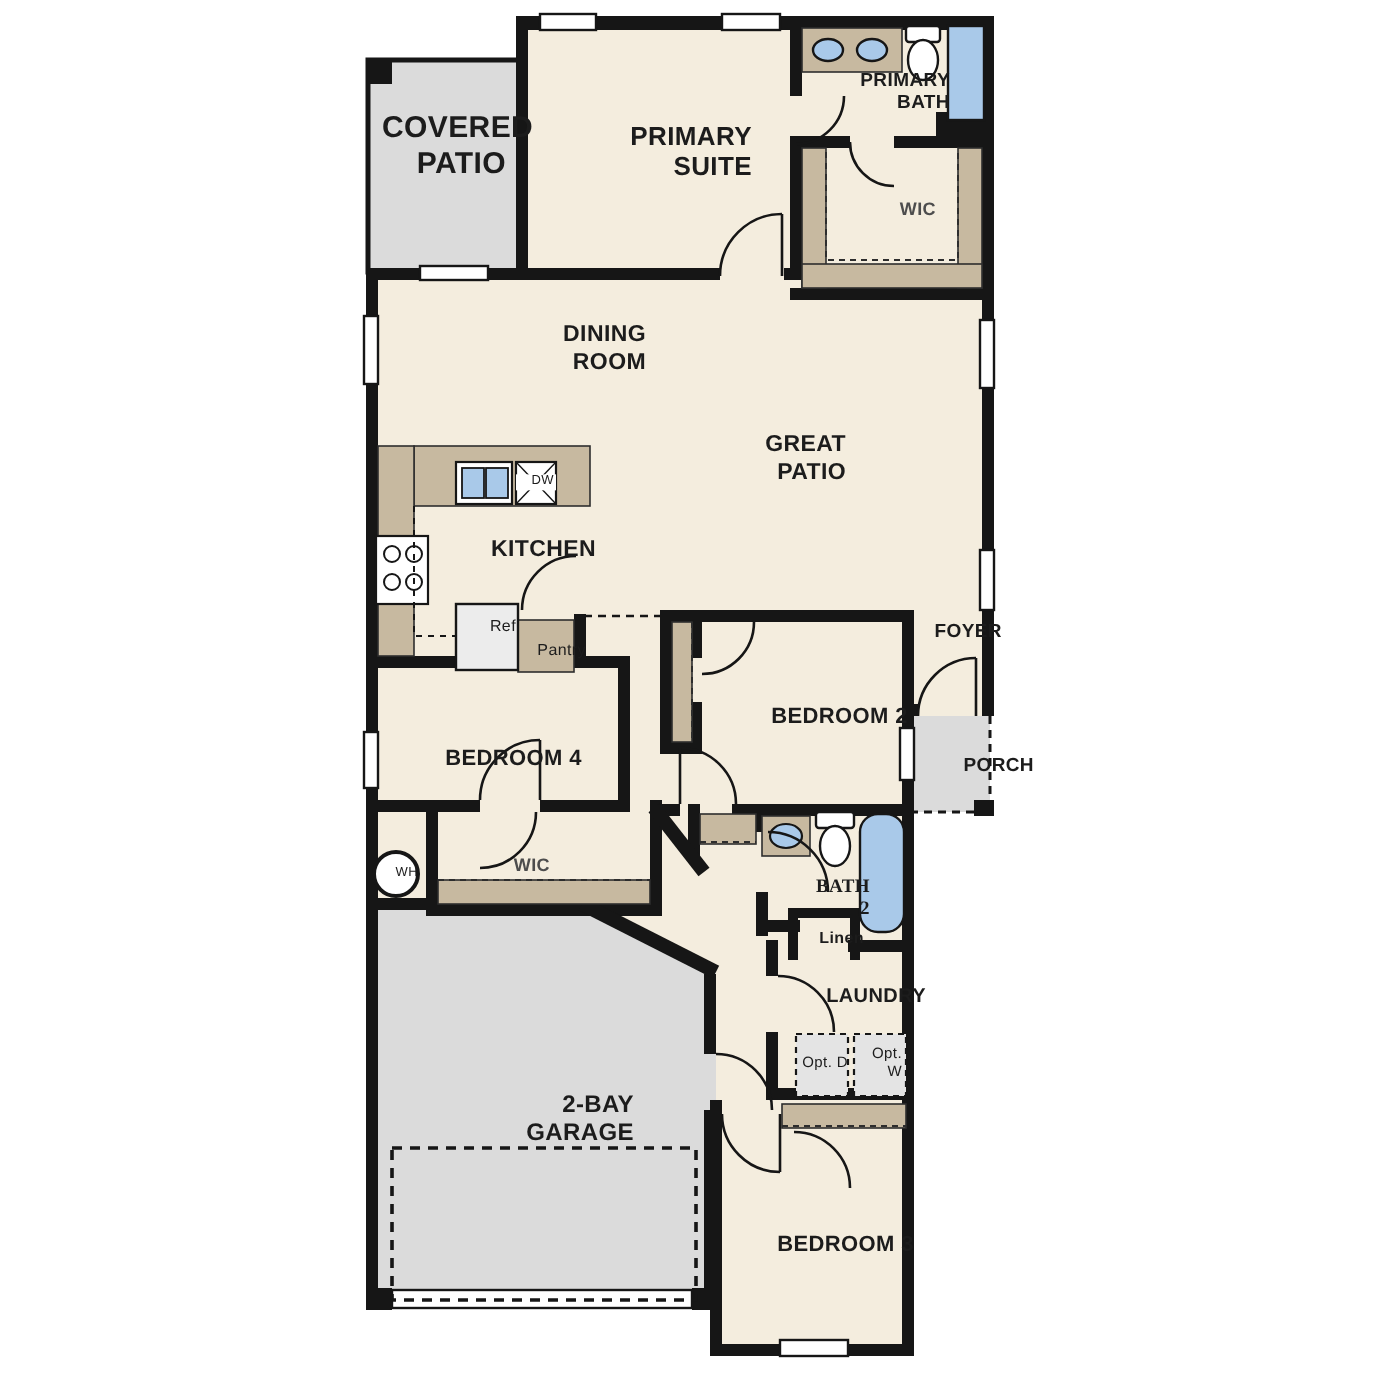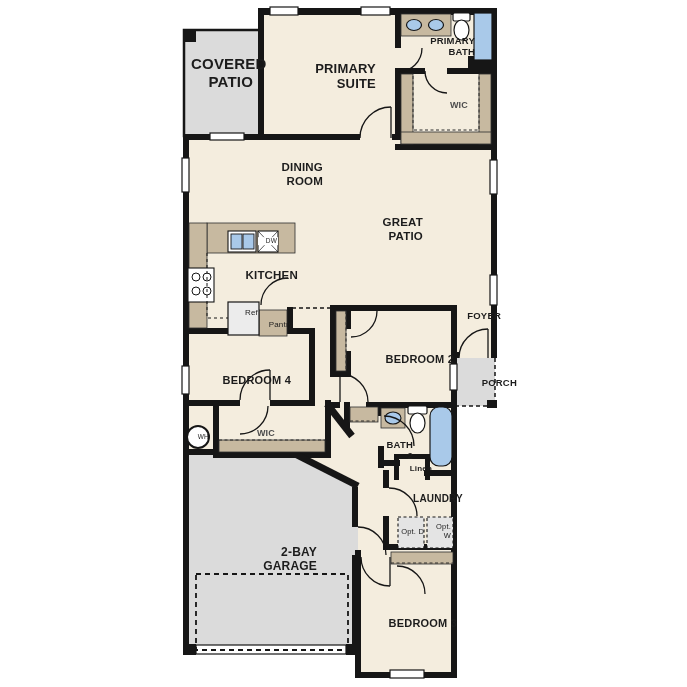--- a/index.html
+++ b/index.html
@@ -191,21 +191,21 @@
   <div class="lbl" style="left:446px;top:46px;width:58px;font-size:9.5px;">PRIMARY BATH</div>
   <div class="lbl gray" style="left:448px;top:105px;width:40px;font-size:9px;">WIC</div>
   <div class="lbl" style="left:294px;top:175px;width:58px;font-size:11.5px;">DINING ROOM</div>
   <div class="lbl" style="left:398px;top:230px;width:50px;font-size:11.5px;">GREAT PATIO</div>
   <div class="lbl" style="left:253px;top:276px;width:90px;font-size:11.5px;">KITCHEN</div>
   <div class="lbl" style="left:477px;top:316px;width:48px;font-size:9.5px;">FOYER</div>
   <div class="lbl" style="left:477px;top:383px;width:48px;font-size:9.5px;margin-left:16px;">PORCH</div>
   <div class="lbl" style="left:404px;top:359px;width:100px;font-size:11px;">BEDROOM 2</div>
   <div class="lbl" style="left:241px;top:380px;width:100px;font-size:11px;">BEDROOM 4</div>
   <div class="lbl gray" style="left:250px;top:433px;width:50px;font-size:9px;">WIC</div>
-  <div class="lbl" style="left:396px;top:450px;width:34px;font-size:9.5px;">BATH 2</div>
+  <div class="lbl" style="left:418px;top:450px;width:34px;font-size:9.5px;font-family:Liberation Serif, serif;">BATH 2</div>
   <div class="lbl" style="left:412px;top:469px;width:40px;font-size:8px;">Linen</div>
   <div class="lbl" style="left:423px;top:499px;width:80px;font-size:10px;">LAUNDRY</div>
   <div class="lbl" style="left:277px;top:559px;width:80px;font-size:12px;">2-BAY GARAGE</div>
   <div class="lbl" style="left:407px;top:623px;width:100px;font-size:11px;">BEDROOM 3</div>
 
   <div class="lbl" style="left:243px;top:313px;width:30px;font-size:8px;font-weight:normal;">Ref</div>
   <div class="lbl" style="left:273px;top:325px;width:40px;font-size:8px;font-weight:normal;">Pantry</div>
   <div class="lbl onwhite" style="left:268px;top:241px;width:18px;font-size:6.5px;font-weight:normal;">DW</div>
   <div class="lbl" style="left:198px;top:437px;width:22px;font-size:6.5px;font-weight:normal;">WH</div>
   <div class="lbl" style="left:411px;top:532px;width:26px;font-size:7.5px;font-weight:normal;">Opt. D</div>

